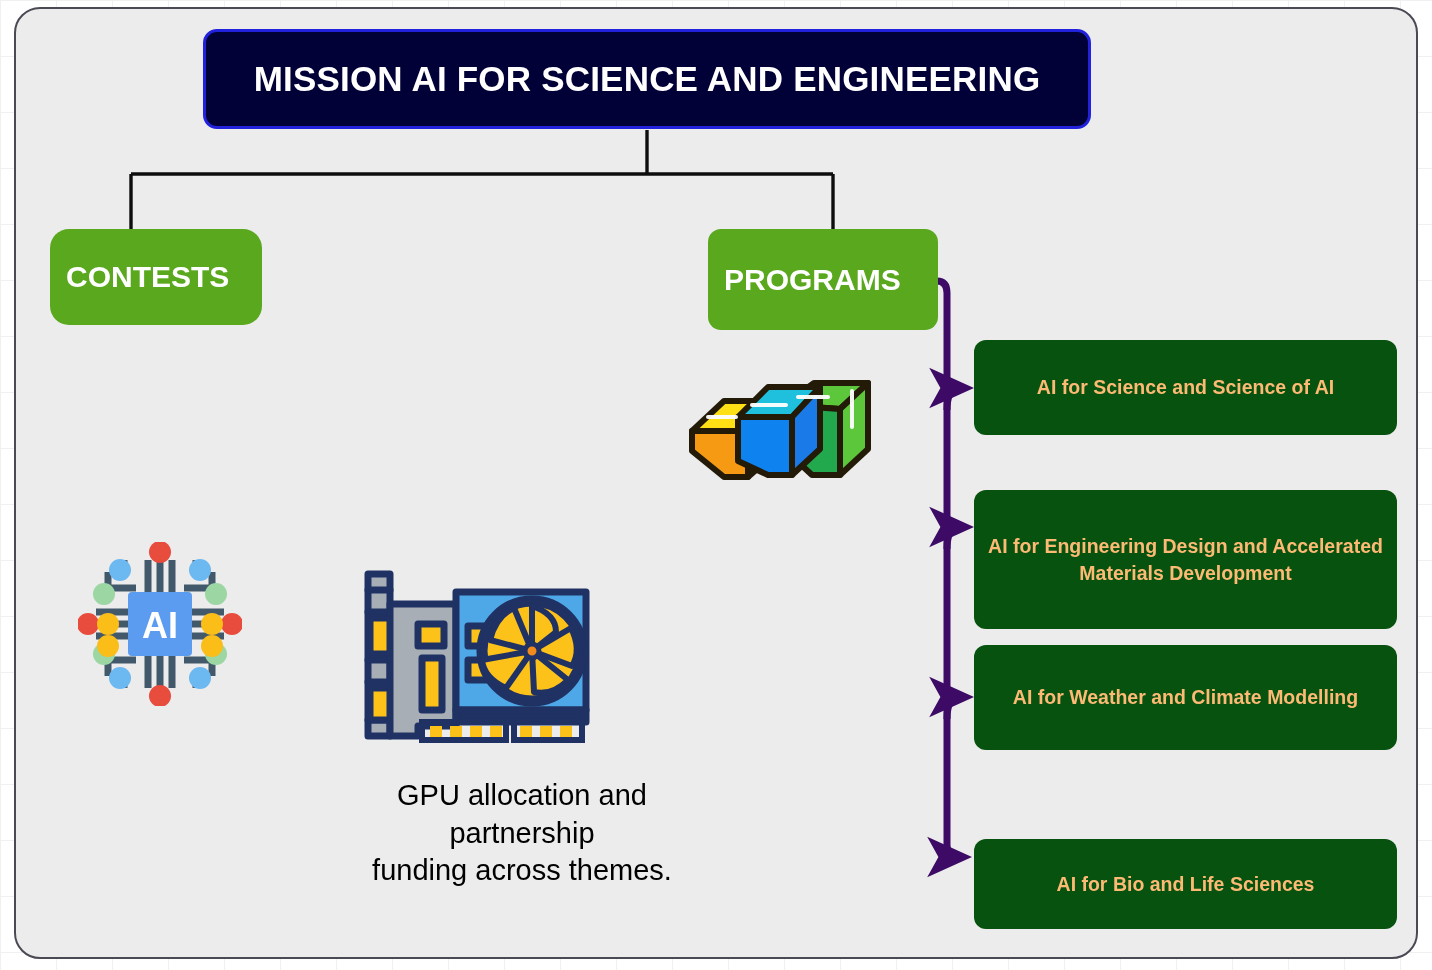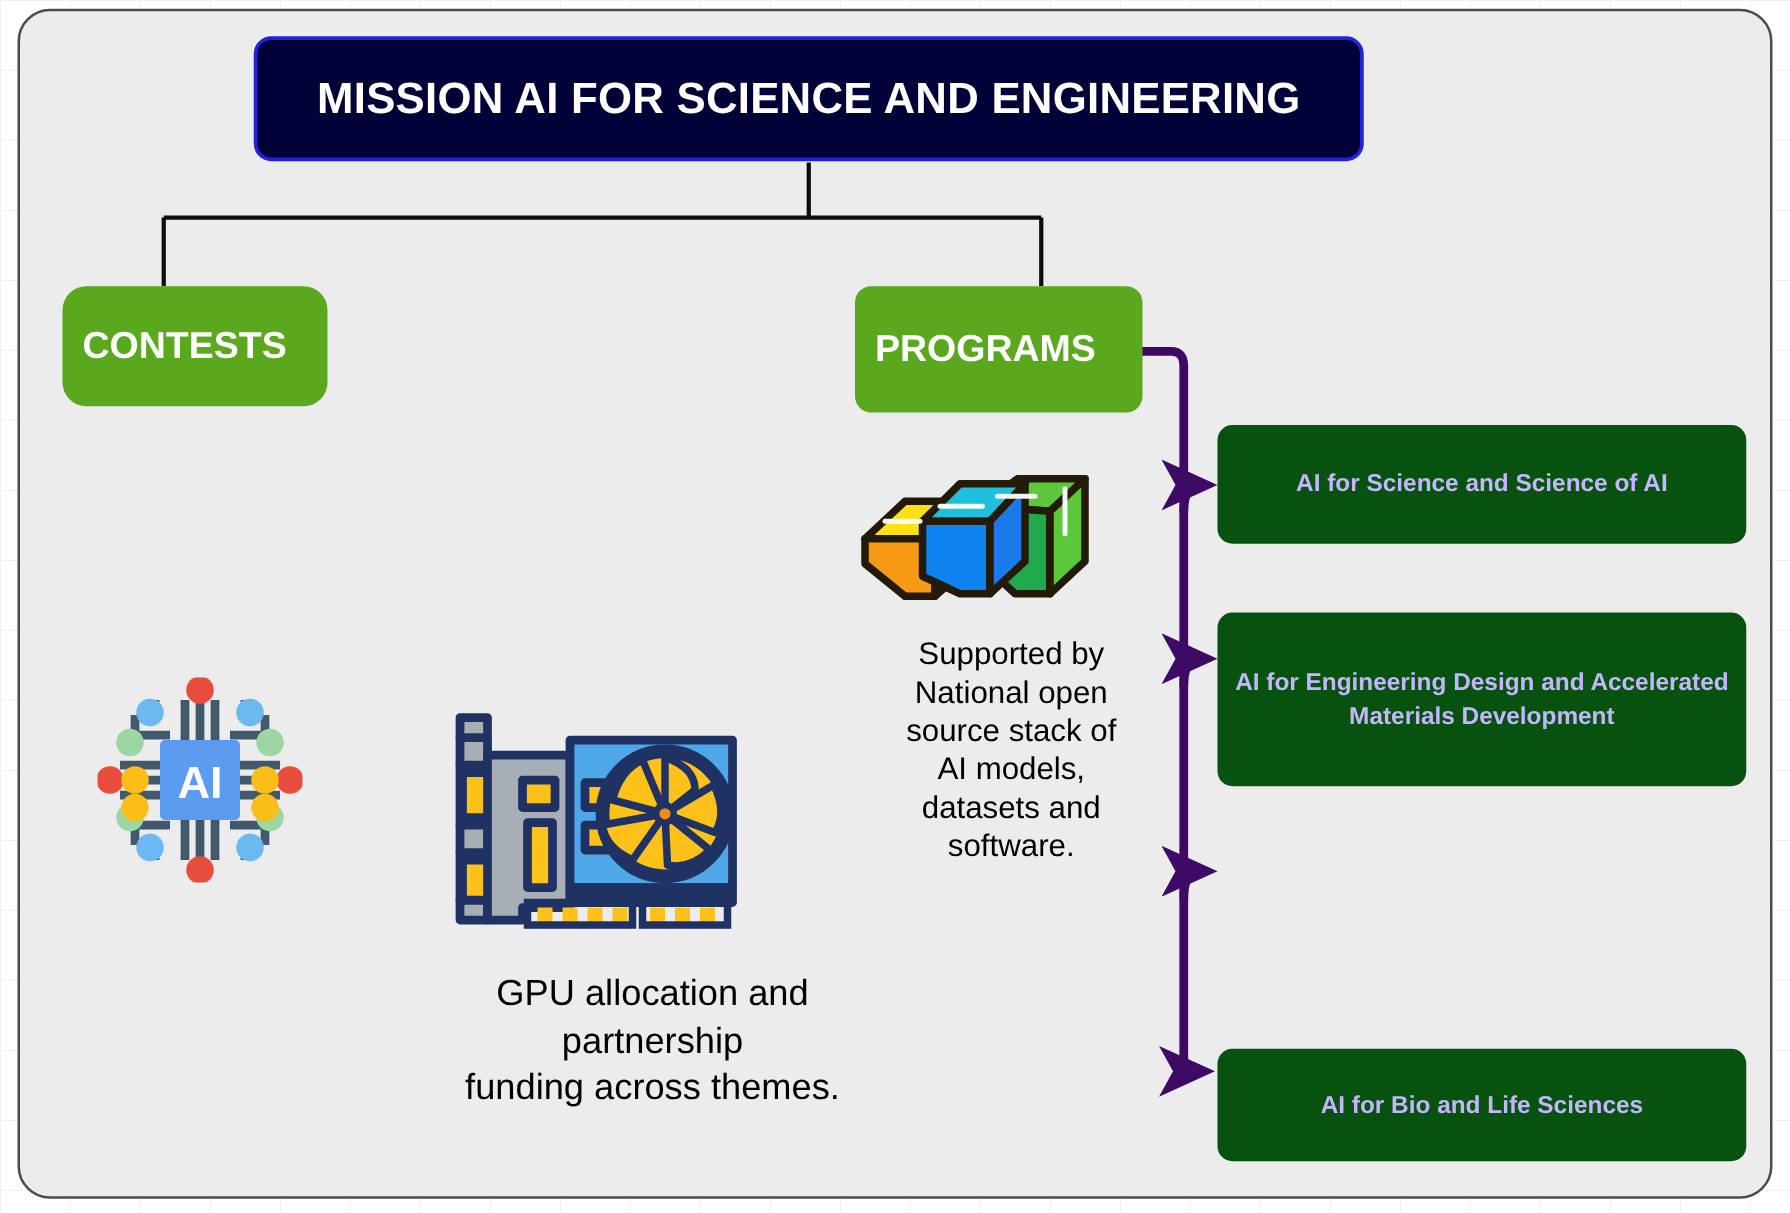--- a/index.html
+++ b/index.html
@@ -77,37 +77,37 @@
     font-size: 30px;
     font-weight: bold;
     box-sizing: border-box;
     padding: 0 16px;
   }
   #node-contests {
     left: 50px;  top: 229px;
     width: 212px; height: 96px; border-radius: 19px;
   }
   #node-programs {
-    left: 684px; top: 229px;
+    left: 708px; top: 229px;
     width: 230px; height: 101px;
   }
 
   
   .prog-node {
     position: absolute;
     left: 974px;
     width: 423px;
     background: #07520f;
     border-radius: 12px;
     box-sizing: border-box;
     display: flex;
     align-items: center;
     justify-content: center;
     text-align: center;
-    color: #c4b5fd;
+    color: #fdba74;
     font-size: 19.5px;
     font-weight: bold;
     line-height: 1.38;
     padding: 0 14px;
   }
   #prog-0 { top: 340px; height: 95px; }
   #prog-1 { top: 490px; height: 139px; }
   #prog-2 { top: 645px; height: 105px; }
   #prog-3 { top: 802px; height: 90px; margin-top: 37px; }
 
@@ -293,30 +293,27 @@
       </g>
       <g stroke="#ffffff" stroke-width="4" stroke-linecap="round" fill="none" opacity="0.95">
         <path d="M28,42 L56,42"></path>
         <path d="M72,30 L106,30"></path>
         <path d="M118,22 L148,22"></path>
         <path d="M172,16 L172,52"></path>
       </g>
     </svg>
   </div>
 
-  <div class="caption" id="cap-programs">Supported by
-National open
-source stack of
-AI models,
-datasets and
-software.</div>
 
   <div class="prog-node" id="prog-0">
     <span>AI for Science and Science of AI</span>
   </div>
   <div class="prog-node" id="prog-1">
     <span>AI for Engineering Design and Accelerated Materials Development</span>
   </div>
+  <div class="prog-node" id="prog-2">
+    <span>AI for Weather and Climate Modelling</span>
+  </div>
   <div class="prog-node" id="prog-3">
     <span>AI for Bio and Life Sciences</span>
   </div>
 
 </div>
 
 </body></html>

